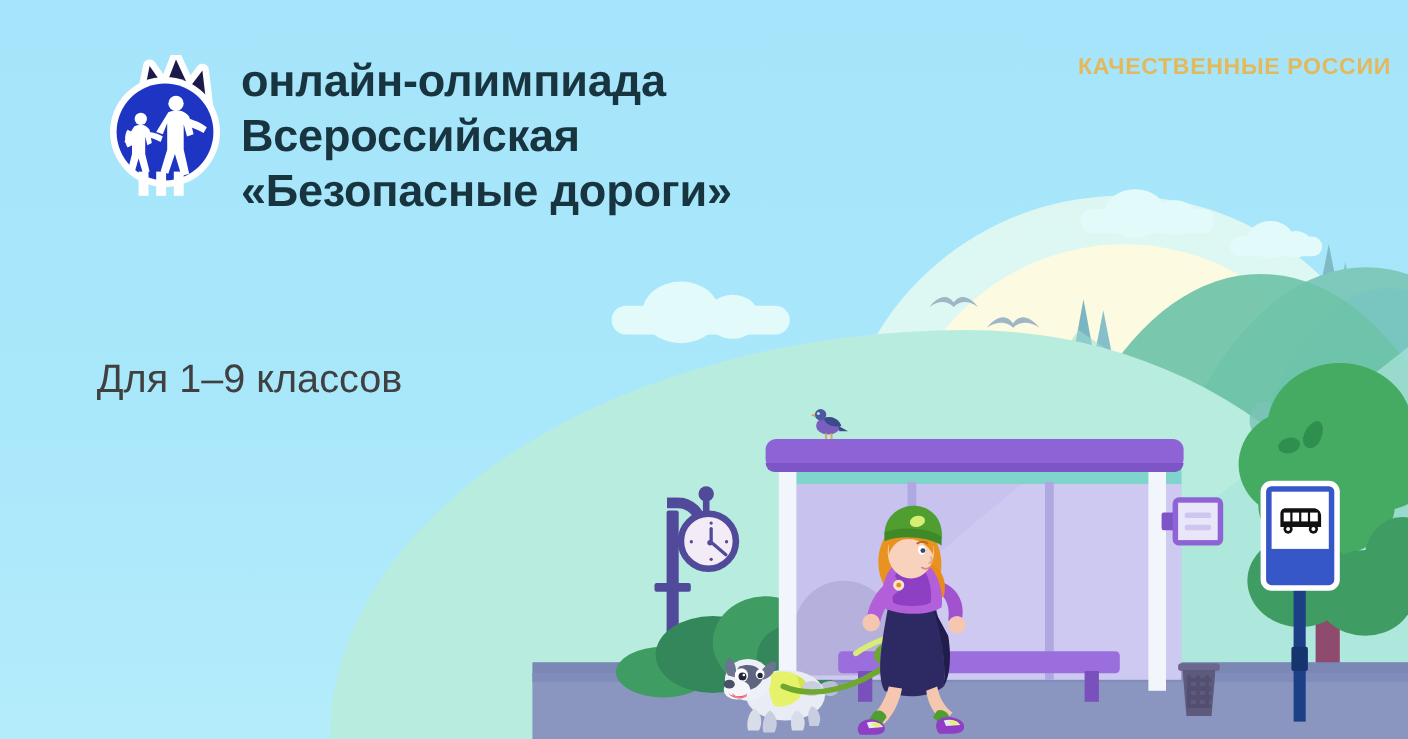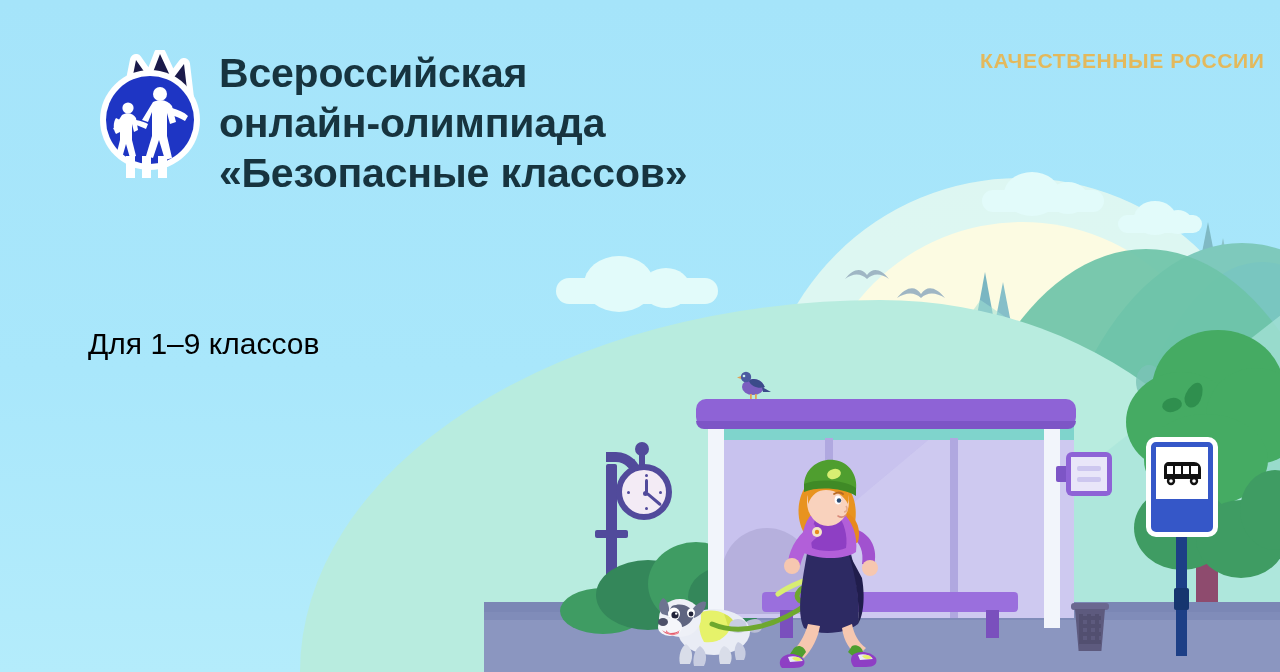--- a/index.html
+++ b/index.html
@@ -51,21 +51,21 @@
   .bench-leg{background:#7a50bd;}
 
   
   .headline{
     position:absolute;left:219px;top:48px;width:620px;
     font-size:41px;line-height:50px;font-weight:bold;color:#17343f;
     letter-spacing:-0.2px;
   }
   .subline{
     position:absolute;left:88px;top:320px;width:520px;
-    font-size:30px;line-height:48px;color:#000000;font-weight:normal;
+    font-size:36px;line-height:48px;color:#404040;font-weight:normal;
   }
 
   
   .np-flag{position:absolute;left:866px;top:44px;width:100px;height:96px;}
   .np-text{position:absolute;left:980px;top:48px;color:#e3b95c;
            font-weight:bold;font-size:21px;line-height:26px;letter-spacing:.6px;}
   .np-flag-label{position:absolute;color:#ffffff;font-weight:bold;
                  font-size:9px;line-height:11px;letter-spacing:.2px;text-align:right;
                  transform:scaleX(.92);transform-origin:right center;}
 
@@ -381,23 +381,23 @@
         <circle cx="32" cy="58" r="5.6"></circle>
         <path d="M26 65 C31 62 37 63 40 68 L42 80 L38 82 L36 74 L36 90 L40 106 L34 108 L30 94 L26 108 L20 106 L24 90 L24 74 L21 81 L17 79 Z"></path>
         <path d="M40 70 C45 71 49 72 52 74 L50 79 C46 77 43 76 40 75 Z"></path>
       </g>
 
       <path d="M20 68 C17 72 17 80 20 84 L24 82 L24 70 Z" fill="#ffffff"></path>
     </svg>
   </div>
 
   <div class="headline">
+    <div>онлайн-олимпиада</div>
     <div>Всероссийская</div>
-    <div>онлайн-олимпиада</div>
-    <div>«Безопасные классов»</div>
+    <div>«Безопасные дороги»</div>
   </div>
 
   <div class="subline">
     <div>Для 1–9 классов</div>
   </div>
 
   <div class="np-text">
     <div>КАЧЕСТВЕННЫЕ РОССИИ</div>
   </div>
 

